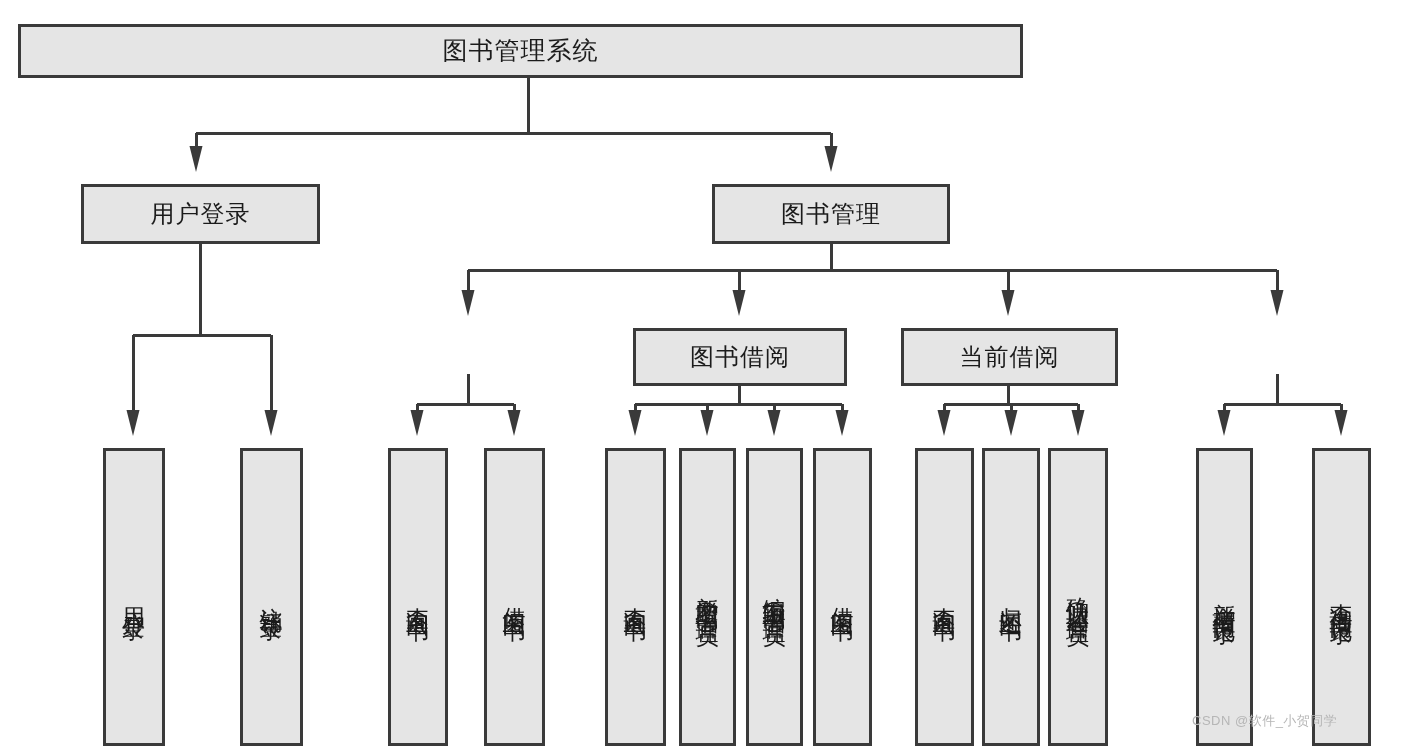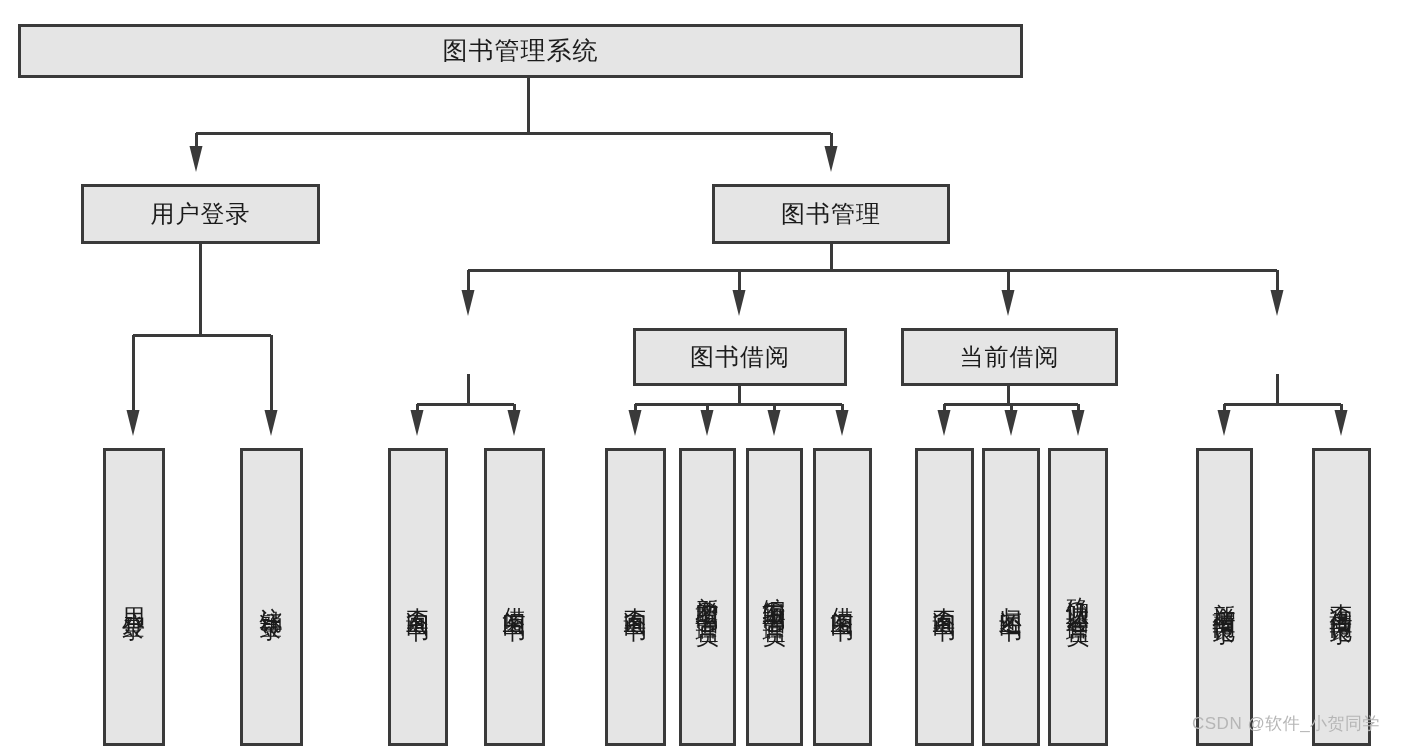--- a/index.html
+++ b/index.html
@@ -54,21 +54,21 @@
     padding: 6px 0;
     text-align: center;
   }
   .node.vert .vlabel {
     writing-mode: vertical-rl;
     text-orientation: upright;
     white-space: nowrap;
   }
   .watermark {
     position: absolute;
-    font-size: 17px;
+    font-size: 13px;
     color: #b6b6b6;
     letter-spacing: 0.5px;
     white-space: nowrap;
     user-select: none;
   }
 </style>
 </head>
 <body>
 
 <div id="diagram-root">

